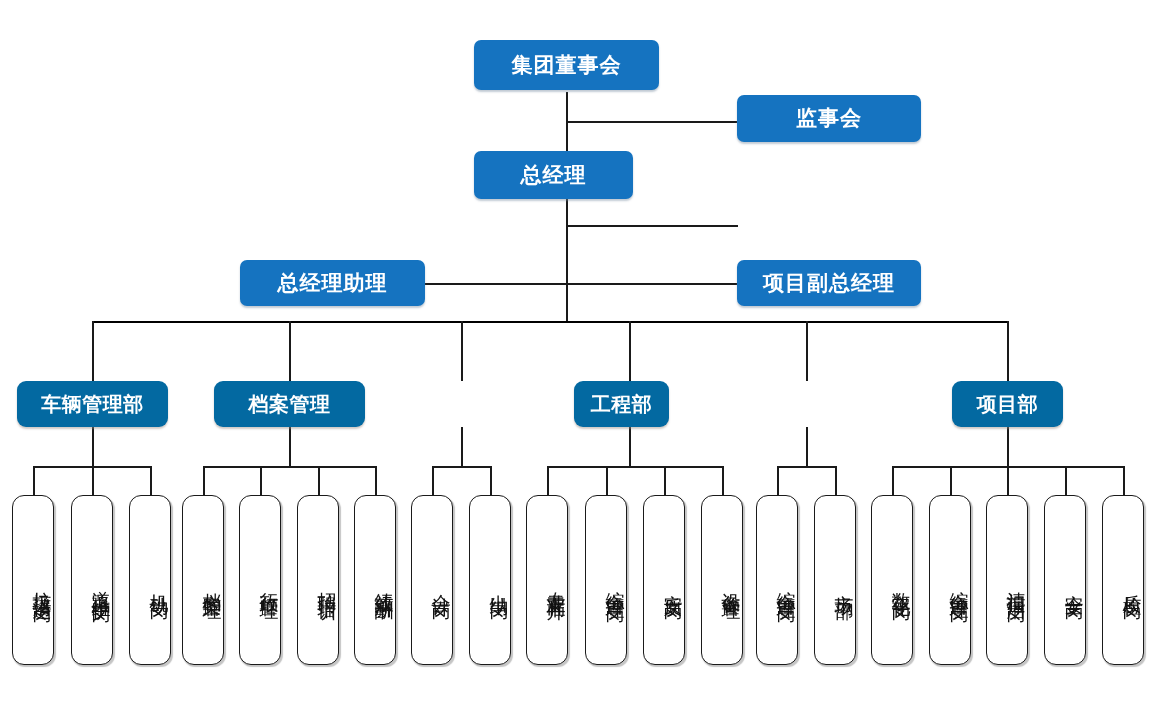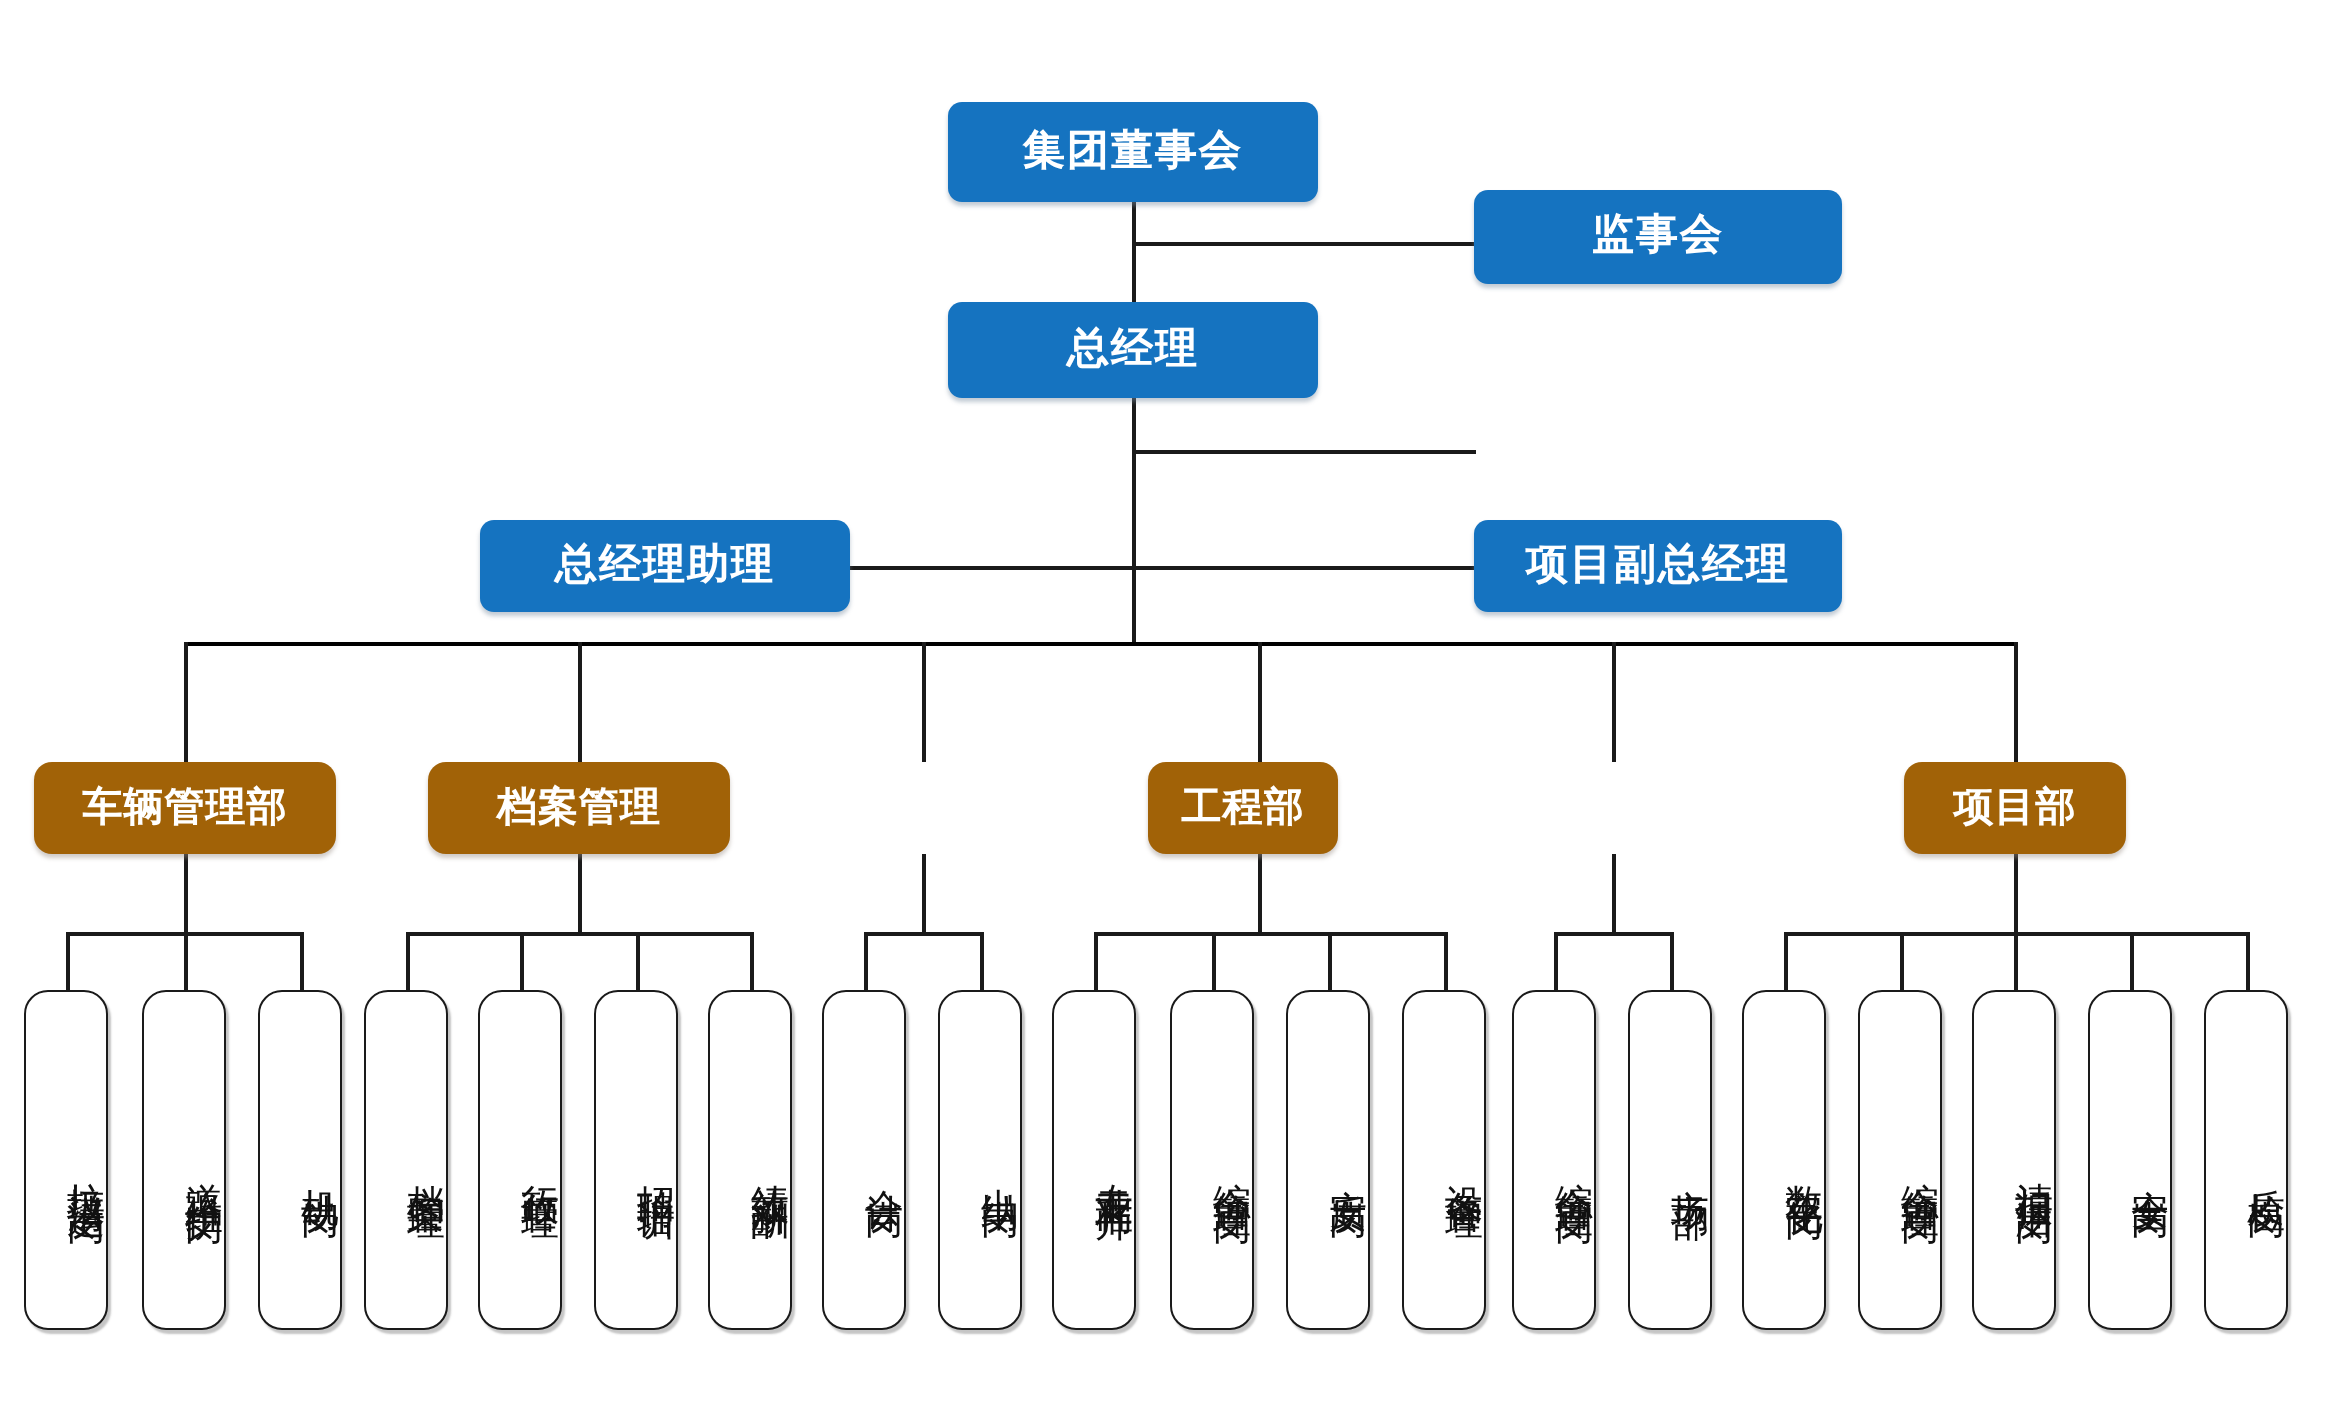--- a/index.html
+++ b/index.html
@@ -30,21 +30,21 @@
     background:#1573c0;
     border-radius:7px;
     color:#ffffff;
     font-size:21px;
     font-weight:700;
     letter-spacing:1px;
     box-shadow:0 2px 2px rgba(120,140,160,.45);
   }
 
   .node.orange{
-    background:#a16207;
+    background:#0369a1;
     border-radius:9px;
     color:#ffffff;
     font-size:20px;
     font-weight:700;
     letter-spacing:.5px;
     box-shadow:0 2px 2px rgba(150,140,130,.45);
   }
 
   .node.leaf{
     background:#ffffff;
@@ -120,25 +120,25 @@
   <div class="ln v" style="left:835px;top:466px;height:30px;"></div>
 
   <div class="ln v" style="left:1007px;top:427px;height:40px;"></div>
   <div class="ln h" style="left:892px;top:466px;width:232px;"></div>
   <div class="ln v" style="left:892px;top:466px;height:30px;"></div>
   <div class="ln v" style="left:950px;top:466px;height:30px;"></div>
   <div class="ln v" style="left:1007px;top:466px;height:30px;"></div>
   <div class="ln v" style="left:1065px;top:466px;height:30px;"></div>
   <div class="ln v" style="left:1123px;top:466px;height:30px;"></div>
 
-  <div class="node blue" style="left:474px;top:51px;width:185px;height:50px;">集团董事会</div>
+  <div class="node blue" style="left:474px;top:40px;width:185px;height:50px;">集团董事会</div>
 
   <div class="node blue" style="left:737px;top:95px;width:184px;height:47px;">监事会</div>
 
-  <div class="node blue" style="left:474px;top:151px;width:185px;height:48px;">总经理</div>
+  <div class="node blue" style="left:474px;top:151px;width:159px;height:48px;">总经理</div>
 
 
   <div class="node blue" style="left:737px;top:260px;width:184px;height:46px;">项目副总经理</div>
 
   <div class="node blue" style="left:240px;top:260px;width:185px;height:46px;">总经理助理</div>
 
   <div class="node orange" style="left:17px;top:381px;width:151px;height:46px;">车辆管理部</div>
 
   <div class="node orange" style="left:214px;top:381px;width:151px;height:46px;">档案管理</div>
 

